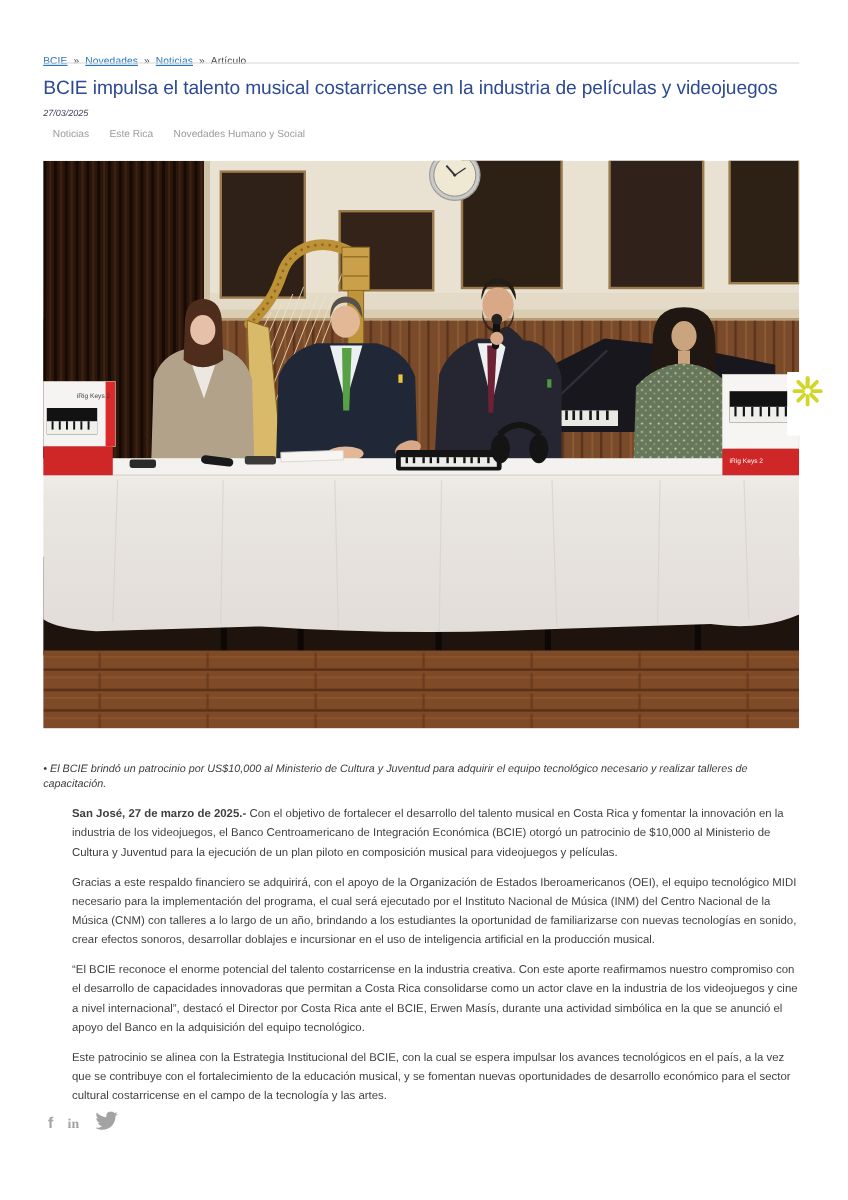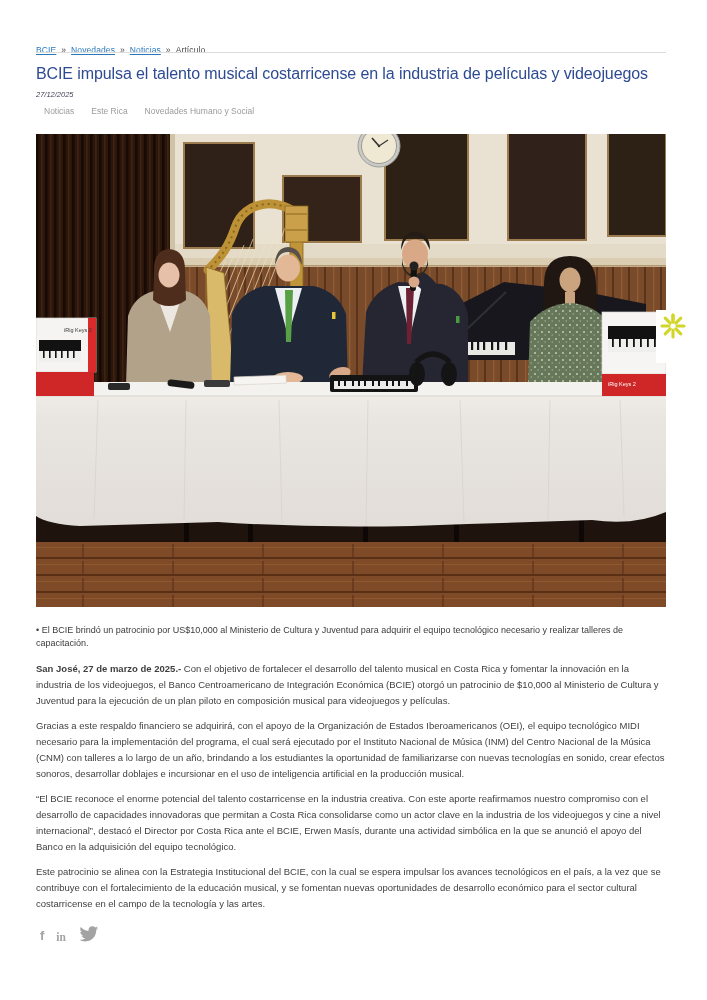--- a/index.html
+++ b/index.html
@@ -24,40 +24,40 @@
 
   
   .photo-wrap { left:36px; top:134px; width:630px; height:473px; overflow:visible; }
   .photo-wrap svg { display:block; }
 
   
   .badge { left:656px; top:310px; width:40px; height:53px; background:#ffffff; }
 
   
   .article-body { left:36px; top:624px; width:630px; }
-  .caption { font-size:9px; line-height:13px; color:#3b3b3a; margin-bottom:11px; }
-  .para { font-size:9.5px; line-height:16px; color:#3f3f3e; margin-bottom:9px; }
+  .caption { font-size:9px; font-style:italic; line-height:13px; color:#3b3b3a; margin-bottom:11px;margin-top:10px; }
+  .para { font-size:9.5px; line-height:16px; color:#3f3f3e; margin-bottom:9px;margin-left:24px; }
   .para .lead { font-weight:700; }
 
   
   .social { left:40px; top:926px; display:flex; align-items:flex-end; gap:12px; color:#a3a3a3; }
   .social .fb { font-size:13px; font-weight:700; cursor:pointer; }
   .social .li { font-size:11.5px; font-weight:700; cursor:pointer;font-family:Liberation Serif, serif; }
   .social .tw { cursor:pointer; line-height:0; }
 </style>
 </head>
 <body>
 
 <nav class="abs breadcrumb">
   <a>BCIE</a><span class="sep">»</span><a>Novedades</a><span class="sep">»</span><a>Noticias</a><span class="sep">»</span><span>Artículo</span>
 </nav>
 <div class="abs rule"></div>
 
 <h1 class="abs title">BCIE impulsa el talento musical costarricense en la industria de películas y videojuegos</h1>
-<div class="abs date">27/12/2025</div>
+<div class="abs date">27/03/2025</div>
 <div class="abs tags">
   <span class="tag">Noticias</span>
   <span class="tag">Este Rica</span>
   <span class="tag">Novedades Humano y Social</span>
 </div>
 
 <div class="abs photo-wrap">
 <svg width="630" height="473" viewBox="0 0 630 473" xmlns="http://www.w3.org/2000/svg">
   <defs>
     <pattern id="curtainP" width="9" height="20" patternUnits="userSpaceOnUse">

